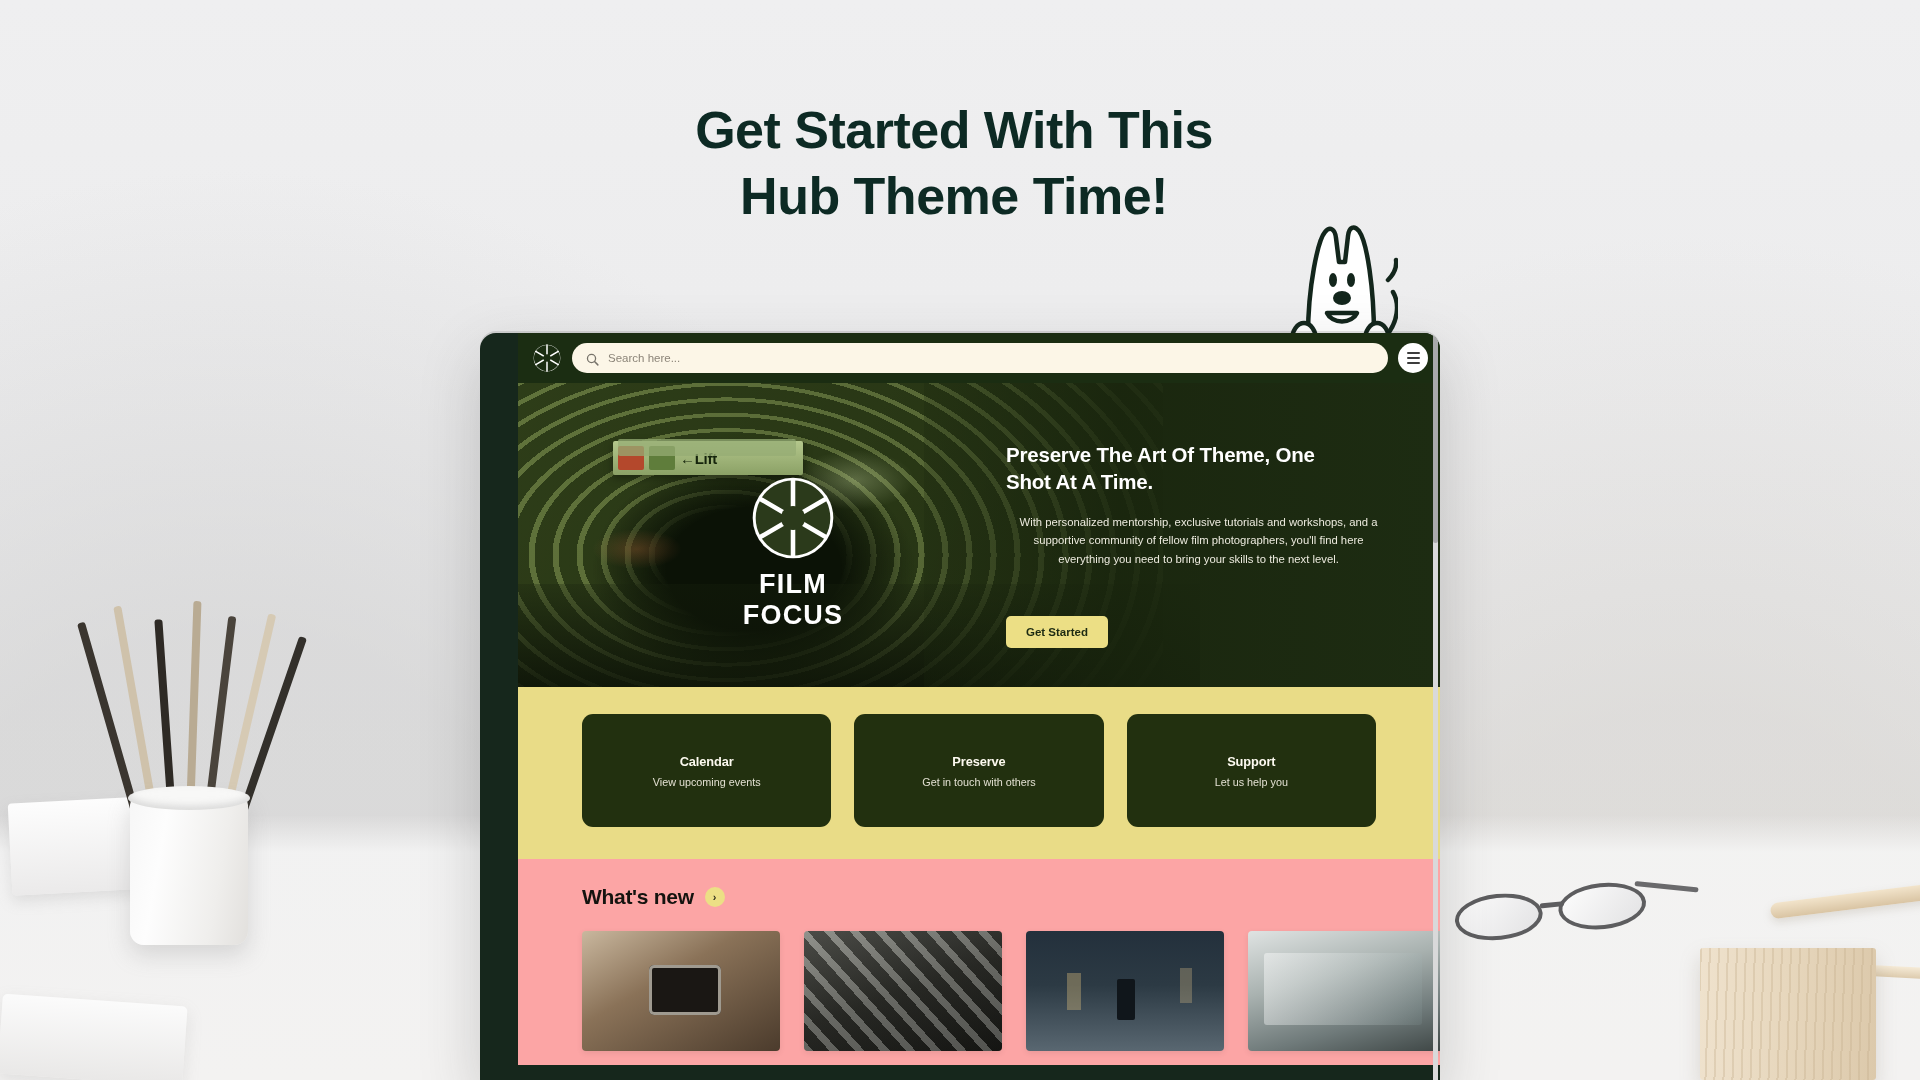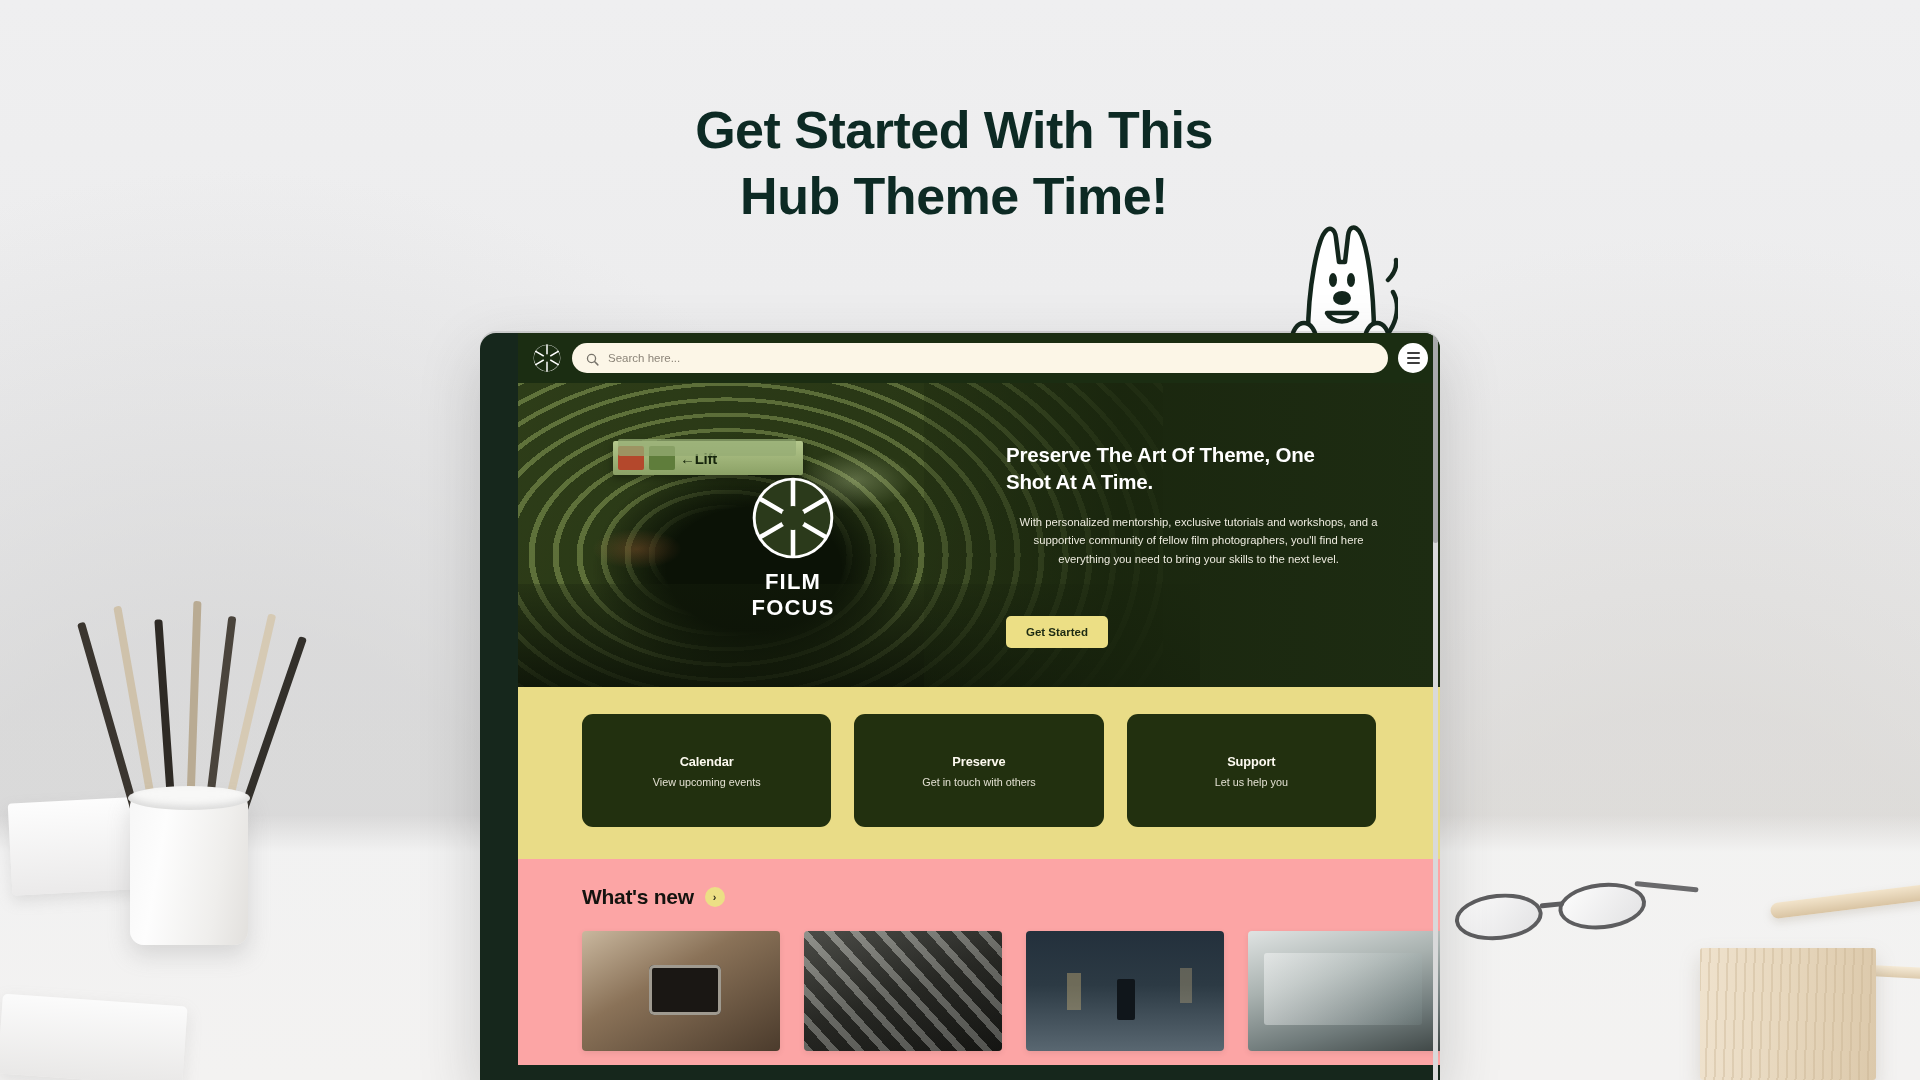--- a/index.html
+++ b/index.html
@@ -183,21 +183,21 @@
   .liftsign-sub {
     position:absolute; left:100px; top:56px; width:178px; height:17px;
     background:rgba(150,172,116,.75); border-radius:2px;
   }
 
   .logo-block {
     position:absolute; left:205px; top:92px; width:140px; text-align:center;
   }
   .logo-block .ap { width:86px; height:86px; margin:0 auto 8px; }
   .logo-block .wm {
-    font-size:22px; font-weight:700; letter-spacing:1.2px; color:#ffffff;
+    font-size:27px; font-weight:700; letter-spacing:1.2px; color:#ffffff;
   }
   .hero-copy {
     position:absolute; left:488px; top:58px; width:400px; color:#fff;
   }
   .hero-copy h2 {
     font-size:20.5px; line-height:1.32; font-weight:600; letter-spacing:-.2px;
     margin-bottom:18px;
   }
   .hero-copy p {
     font-size:11.3px; line-height:1.62; color:#eceade; max-width:385px;

